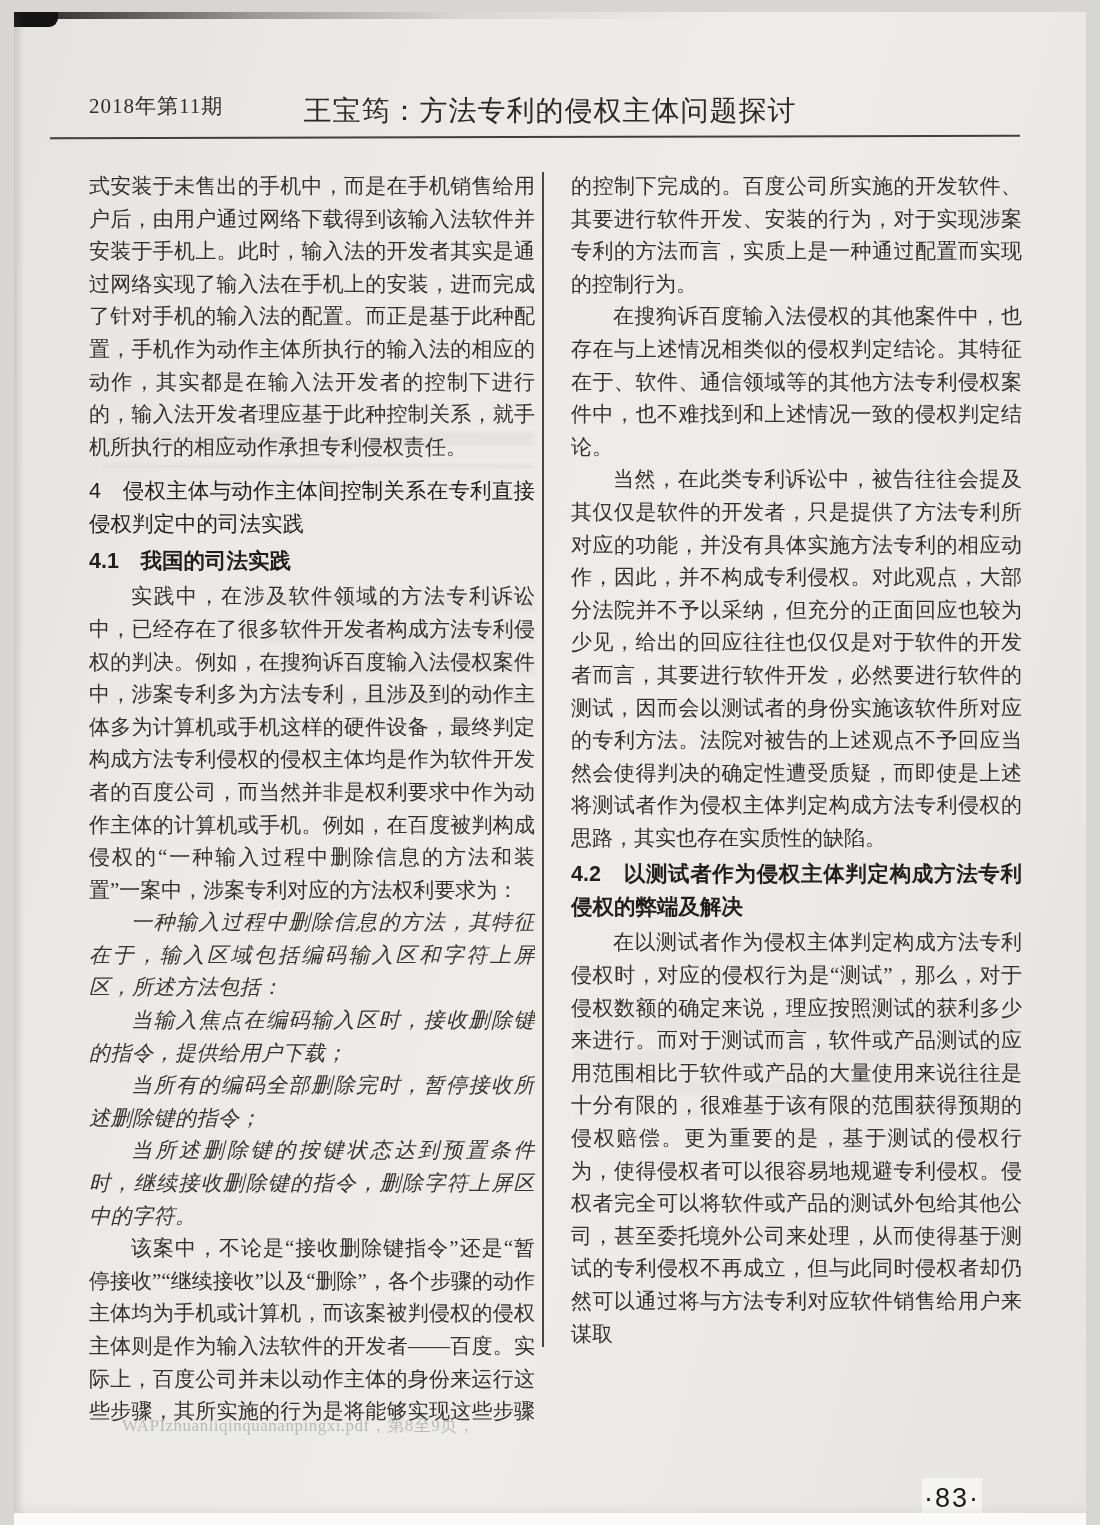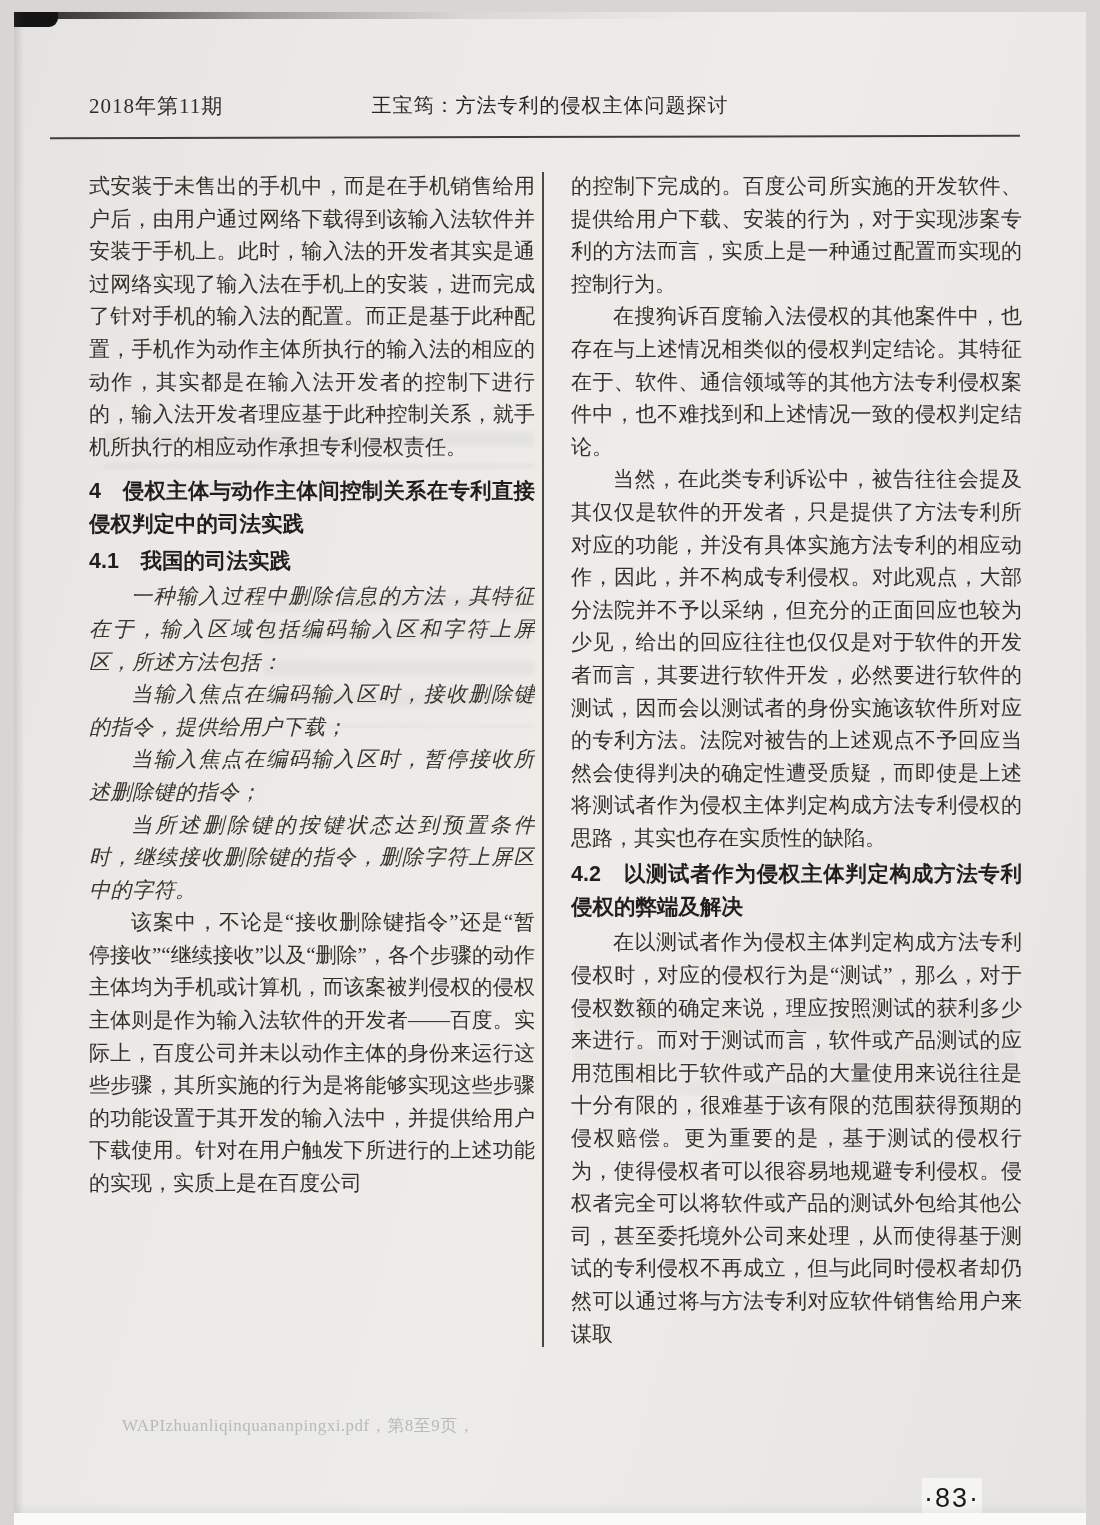--- a/index.html
+++ b/index.html
@@ -51,21 +51,21 @@
     white-space: nowrap;
   }
   
   .header { position: absolute; top: 80px; left: 0; right: 0; height: 34px; }
   .issue {
     position: absolute; left: 75px; top: 0;
     font-size: 21px; color: #2e2d29; letter-spacing: 1px;
   }
   .running-title {
     position: absolute; left: 0; right: 0; top: 0; text-align: center;
-    font-size: 20px; color: #2a2926; letter-spacing: 1px;
+    font-size: 28px; color: #2a2926; letter-spacing: 1px;
   }
   .header-rule {
     position: absolute; top: 124px; left: 36px; width: 970px; height: 2px;
     background: #403f3b; transform: rotate(-0.15deg);
   }
   
   .column {
     position: absolute; top: 158px; height: 1262px; overflow: hidden;
     text-align: justify;
   }
@@ -80,21 +80,21 @@
     text-indent: 2em; word-break: break-all;
     color: #33312c;
   }
   .column p.no-indent { text-indent: 0; }
   .column p.claim {
     font-style: italic; color: #37352f; letter-spacing: 0.5px;
   }
   .column h2 {
     margin: 12px 0 2px 0;
     font-family: "Liberation Sans", sans-serif;
-    font-weight: bold; font-size: 21.5px; line-height: 33px;
+    font-weight: normal; font-size: 21.5px; line-height: 33px;
     color: #201f1c; text-align: justify; word-break: break-all;
   }
   .column h3 {
     margin: 4px 0 2px 0;
     font-family: "Liberation Sans", sans-serif;
     font-weight: bold; font-size: 21.5px; line-height: 33px;
     color: #201f1c; text-align: justify; word-break: break-all;
   }
   
   .page-number {
@@ -122,29 +122,30 @@
     <span class="running-title">王宝筠：方法专利的侵权主体问题探讨</span>
   </div>
   <div class="header-rule"></div>
 
   <div class="column-divider"></div>
 
   <div class="column col-left">
     <p class="no-indent">式安装于未售出的手机中，而是在手机销售给用户后，由用户通过网络下载得到该输入法软件并安装于手机上。此时，输入法的开发者其实是通过网络实现了输入法在手机上的安装，进而完成了针对手机的输入法的配置。而正是基于此种配置，手机作为动作主体所执行的输入法的相应的动作，其实都是在输入法开发者的控制下进行的，输入法开发者理应基于此种控制关系，就手机所执行的相应动作承担专利侵权责任。</p>
     <h2>4　侵权主体与动作主体间控制关系在专利直接侵权判定中的司法实践</h2>
     <h3>4.1　我国的司法实践</h3>
+    <p>实践中，在涉及软件领域的方法专利诉讼中，已经存在了很多软件开发者构成方法专利侵权的判决。例如，在搜狗诉百度输入法侵权案件中，涉案专利多为方法专利，且涉及到的动作主体多为计算机或手机这样的硬件设备，最终判定构成方法专利侵权的侵权主体均是作为软件开发者的百度公司，而当然并非是权利要求中作为动作主体的计算机或手机。例如，在百度被判构成侵权的“一种输入过程中删除信息的方法和装置”一案中，涉案专利对应的方法权利要求为：</p>
     <p class="claim">一种输入过程中删除信息的方法，其特征在于，输入区域包括编码输入区和字符上屏区，所述方法包括：</p>
     <p class="claim">当输入焦点在编码输入区时，接收删除键的指令，提供给用户下载；</p>
-    <p class="claim">当输入焦点在编码输入区时，暂停接收所述删除键的指令；</p>
+    <p class="claim">当所有的编码全部删除完时，暂停接收所述删除键的指令；</p>
     <p class="claim">当所述删除键的按键状态达到预置条件时，继续接收删除键的指令，删除字符上屏区中的字符。</p>
     <p>该案中，不论是“接收删除键指令”还是“暂停接收”“继续接收”以及“删除”，各个步骤的动作主体均为手机或计算机，而该案被判侵权的侵权主体则是作为输入法软件的开发者——百度。实际上，百度公司并未以动作主体的身份来运行这些步骤，其所实施的行为是将能够实现这些步骤的功能设置于其开发的输入法中，并提供给用户下载使用。针对在用户触发下所进行的上述功能的实现，实质上是在百度公司</p>
   </div>
 
   <div class="column col-right">
-    <p class="no-indent">的控制下完成的。百度公司所实施的开发软件、提供给用户下载、安装的行为，对于实现涉案专利的方法而言，实质上是一种通过配置而实现的控制行为。</p>
+    <p class="no-indent">的控制下完成的。百度公司所实施的开发软件、其要进行软件开发、安装的行为，对于实现涉案专利的方法而言，实质上是一种通过配置而实现的控制行为。</p>
     <p>在搜狗诉百度输入法侵权的其他案件中，也存在与上述情况相类似的侵权判定结论。其特征在于、软件、通信领域等的其他方法专利侵权案件中，也不难找到和上述情况一致的侵权判定结论。</p>
     <p>当然，在此类专利诉讼中，被告往往会提及其仅仅是软件的开发者，只是提供了方法专利所对应的功能，并没有具体实施方法专利的相应动作，因此，并不构成专利侵权。对此观点，大部分法院并不予以采纳，但充分的正面回应也较为少见，给出的回应往往也仅仅是对于软件的开发者而言，其要进行软件开发，必然要进行软件的测试，因而会以测试者的身份实施该软件所对应的专利方法。法院对被告的上述观点不予回应当然会使得判决的确定性遭受质疑，而即使是上述将测试者作为侵权主体判定构成方法专利侵权的思路，其实也存在实质性的缺陷。</p>
     <h3>4.2　以测试者作为侵权主体判定构成方法专利侵权的弊端及解决</h3>
     <p>在以测试者作为侵权主体判定构成方法专利侵权时，对应的侵权行为是“测试”，那么，对于侵权数额的确定来说，理应按照测试的获利多少来进行。而对于测试而言，软件或产品测试的应用范围相比于软件或产品的大量使用来说往往是十分有限的，很难基于该有限的范围获得预期的侵权赔偿。更为重要的是，基于测试的侵权行为，使得侵权者可以很容易地规避专利侵权。侵权者完全可以将软件或产品的测试外包给其他公司，甚至委托境外公司来处理，从而使得基于测试的专利侵权不再成立，但与此同时侵权者却仍然可以通过将与方法专利对应软件销售给用户来谋取</p>
   </div>
 
   <div class="bleed-line">WAPIzhuanliqinquananpingxi.pdf，第8至9页，</div>
 
   <div class="page-number">·83·</div>
 

